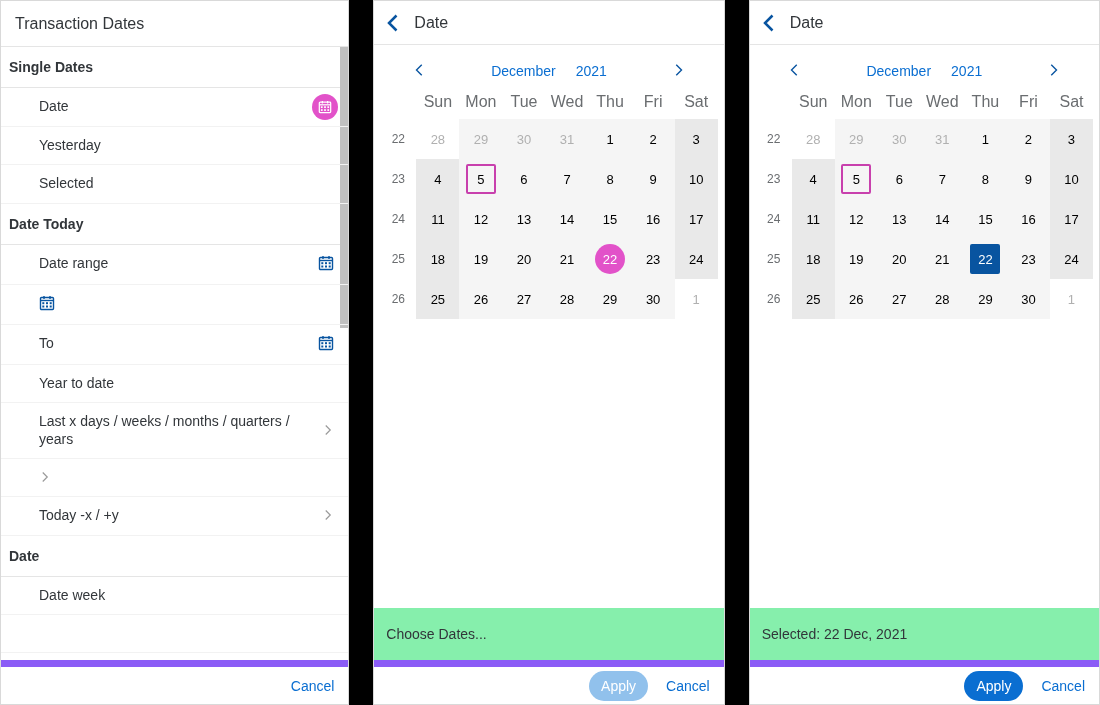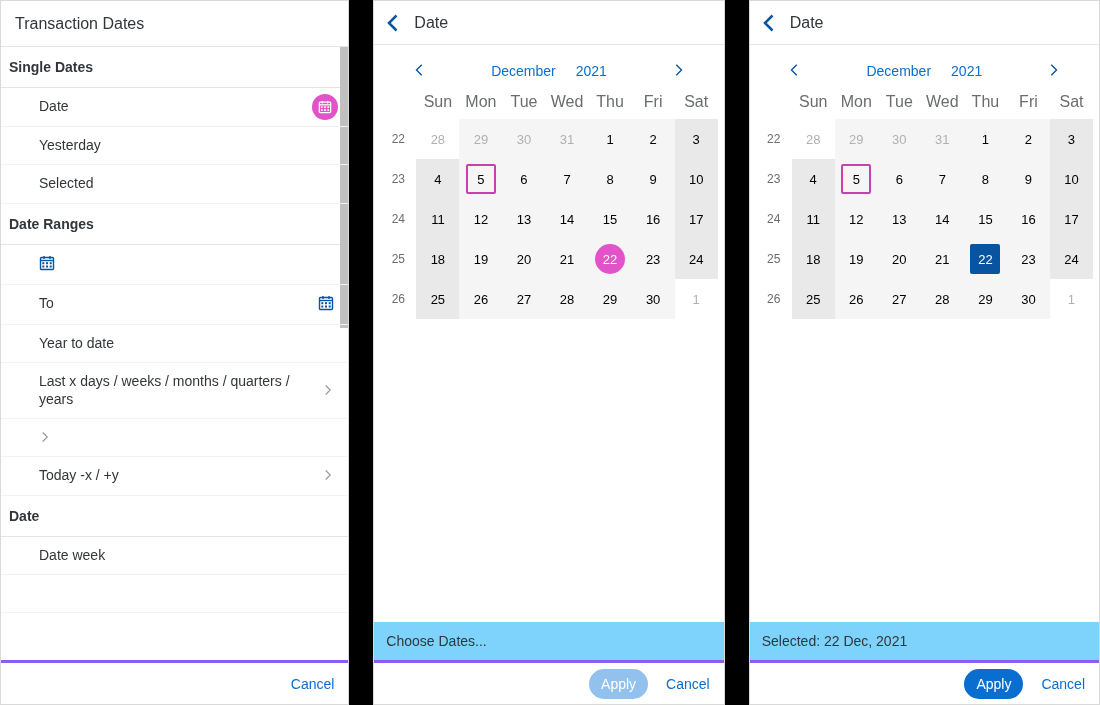--- a/index.html
+++ b/index.html
@@ -14,21 +14,21 @@
   .hdr{padding:14px 14px 13px;border-bottom:1px solid #e5e5e5;font-size:16px;color:#32363a}
   .scroll{flex:1;overflow:hidden;position:relative}
   .scrollbar{position:absolute;right:0;top:0;width:8px;height:281px;background:#c0c0c0}
   .grp-hdr{padding:12px 8px;font-size:14px;font-weight:700;color:#32363a;border-bottom:1px solid #e5e5e5}
   .row{display:flex;align-items:center;padding:10px 14px 10px 38px;border-bottom:1px solid #f2f2f2;font-size:14px;color:#32363a;cursor:pointer;position:relative;min-height:38px}
   .row .txt{flex:1;line-height:1.25}
   .cal-ic{width:16px;height:16px;color:#0854a0}
   .chev-ic{width:12px;height:12px;color:#9a9a9a}
   .hl-circle{position:absolute;width:26px;height:26px;border-radius:50%;background:#e252c9;right:10px;top:50%;transform:translate(0,-50%);display:flex;align-items:center;justify-content:center;color:#fff}
   .hl-circle svg{width:14px;height:14px;color:#fff}
-  .footer{border-top:3px solid #8b5cf6;height:44px;display:flex;align-items:center;justify-content:flex-end;padding:0 14px;gap:18px}
+  .footer{border-top:7px solid #8b5cf6;height:44px;display:flex;align-items:center;justify-content:flex-end;padding:0 14px;gap:18px}
   .btn-link{color:#0a6ed1;font-size:14px;background:none;border:none;cursor:pointer}
   .btn-prim{background:#0a6ed1;color:#fff;border:none;border-radius:15px;font-size:14px;padding:7px 12px;cursor:pointer}
   .btn-prim.dis{background:#91c1ec;cursor:default}
 
   
   .cal-top{height:44px;border-bottom:1px solid #e5e5e5;display:flex;align-items:center;padding:0 10px;gap:10px}
   .back-chev{width:20px;height:20px;color:#0854a0;cursor:pointer}
   .cal-title{font-size:16px;color:#32363a}
   .cal-body{padding:18px 6px 0}
   .monthrow{display:flex;justify-content:center;gap:20px;margin-bottom:14px;font-size:14px}
@@ -41,21 +41,21 @@
   .cell{height:40px;display:flex;align-items:center;justify-content:center;position:relative;cursor:pointer}
   .cell.out{color:#b0b0b0}
   .cell.wkend{background:#e9e9e9}
   .cell.norm{background:#f5f5f5}
   .cell .inner{width:30px;height:30px;display:flex;align-items:center;justify-content:center;border-radius:2px}
   .cell.today .inner{border:2px solid #c840ad}
   .cell.hl .inner{background:#e252c9;color:#fff;border-radius:50%}
   .cell.sel .inner{background:#0854a0;color:#fff}
   .cell.plain{background:#fff}
 
-  .status{background:#7dd3fc;color:#32363a;font-size:14px;padding:11px 12px}
+  .status{background:#86efac;color:#32363a;font-size:14px;padding:18px 12px}
 
   .apply-hl{position:relative}
   .apply-hl::after{content:"";position:absolute;inset:-3px;border-radius:7px;background:#e252c9;z-index:-1}
 
 </style>
 </head>
 <body>
 
 <div class="wrap">
 
@@ -81,21 +81,36 @@
                 <rect x="10.7" y="10.5" width="2" height="2" fill="currentColor"></rect>
               </svg>
             </span>
           </div>
           <div class="row">
             <span class="txt">Yesterday</span>
           </div>
           <div class="row">
             <span class="txt">Selected</span>
           </div>
-          <div class="grp-hdr">Date Ranges</div>
+          <div class="grp-hdr">Date Today</div>
+          <div class="row">
+            <span class="txt">Date range</span>
+            <span><svg class="cal-ic" viewBox="0 0 16 16">
+                <rect x="1.5" y="2.5" width="13" height="12" rx="1" stroke="currentColor" fill="none" stroke-width="1.4"></rect>
+                <line x1="1.5" y1="5.5" x2="14.5" y2="5.5" stroke="currentColor" stroke-width="1.4"></line>
+                <line x1="5" y1="1" x2="5" y2="4" stroke="currentColor" stroke-width="1.4"></line>
+                <line x1="11" y1="1" x2="11" y2="4" stroke="currentColor" stroke-width="1.4"></line>
+                <rect x="3.3" y="7.2" width="2" height="2" fill="currentColor"></rect>
+                <rect x="7" y="7.2" width="2" height="2" fill="currentColor"></rect>
+                <rect x="10.7" y="7.2" width="2" height="2" fill="currentColor"></rect>
+                <rect x="3.3" y="10.5" width="2" height="2" fill="currentColor"></rect>
+                <rect x="7" y="10.5" width="2" height="2" fill="currentColor"></rect>
+                <rect x="10.7" y="10.5" width="2" height="2" fill="currentColor"></rect>
+              </svg></span>
+          </div>
           <div class="row">
             <span><svg class="cal-ic" viewBox="0 0 16 16">
                 <rect x="1.5" y="2.5" width="13" height="12" rx="1" stroke="currentColor" fill="none" stroke-width="1.4"></rect>
                 <line x1="1.5" y1="5.5" x2="14.5" y2="5.5" stroke="currentColor" stroke-width="1.4"></line>
                 <line x1="5" y1="1" x2="5" y2="4" stroke="currentColor" stroke-width="1.4"></line>
                 <line x1="11" y1="1" x2="11" y2="4" stroke="currentColor" stroke-width="1.4"></line>
                 <rect x="3.3" y="7.2" width="2" height="2" fill="currentColor"></rect>
                 <rect x="7" y="7.2" width="2" height="2" fill="currentColor"></rect>
                 <rect x="10.7" y="7.2" width="2" height="2" fill="currentColor"></rect>
                 <rect x="3.3" y="10.5" width="2" height="2" fill="currentColor"></rect>

